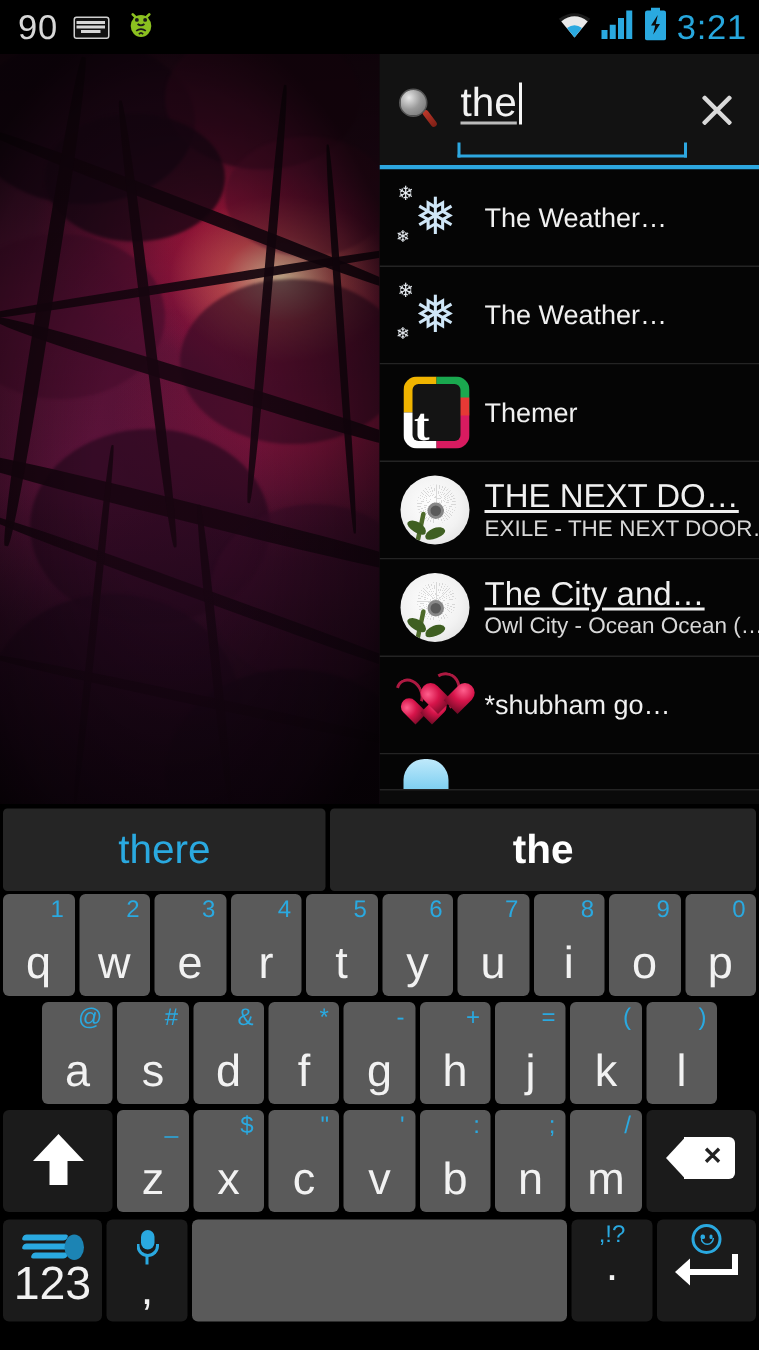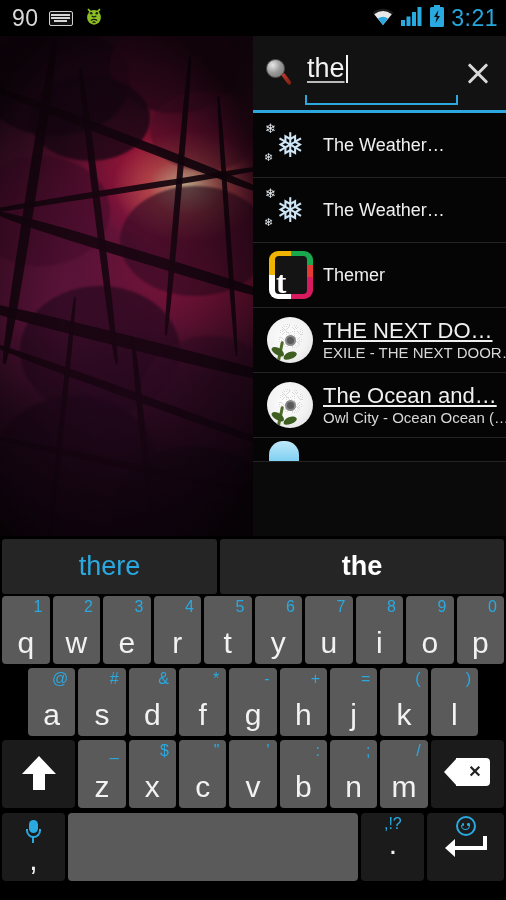--- a/index.html
+++ b/index.html
@@ -388,25 +388,38 @@
         <span class="ricon">
           <span class="album">
               <span class="fuzz"></span>
               <span class="stem"></span>
               <span class="leaf l1"></span>
               <span class="leaf l2"></span>
               <span class="hub"></span>
             </span>
         </span>
         <span class="rtext">
-          <span class="rtitle">The Ocean and…</span>
+          <span class="rtitle">The City and…</span>
           <span class="rsub">Owl City - Ocean Ocean (…</span>
         </span>
       </div>
 
+      <div class="rrow">
+        <span class="ricon">
+          <span class="hearts">
+            <span class="hrt-wisp w1"></span>
+            <span class="hrt-wisp w2"></span>
+            <span class="hrt h1"></span>
+            <span class="hrt h2"></span>
+          </span>
+        </span>
+        <span class="rtext">
+          <span class="rtitle">*shubham go…</span>
+        </span>
+      </div>
 
       <div class="rrow partial">
         <span class="bluechip"></span>
         <span class="partial-text"></span>
       </div>
 
     </div>
   </div>
 
   <div class="keyboard">
@@ -537,20 +550,29 @@
       <div class="key dark fn">
         <span class="bksp">
           <span class="tip"></span>
             <span class="body"></span>
             <span class="x">✕</span>
         </span>
       </div>
     </div>
 
     <div class="krow r4">
+      <div class="key dark k123">
+        <span class="swift">
+            <i></i>
+            <i></i>
+            <i></i>
+            <span class="dot"></span>
+          </span>
+        <span class="kmain">123</span>
+      </div>
       <div class="key dark kcomma">
         <span class="mic">
             <span class="cap"></span>
             <span class="arc"></span>
             <span class="stem"></span>
           </span>
         <span class="kmain">,</span>
       </div>
       <div class="key space">
         <span class="kmain"></span>

